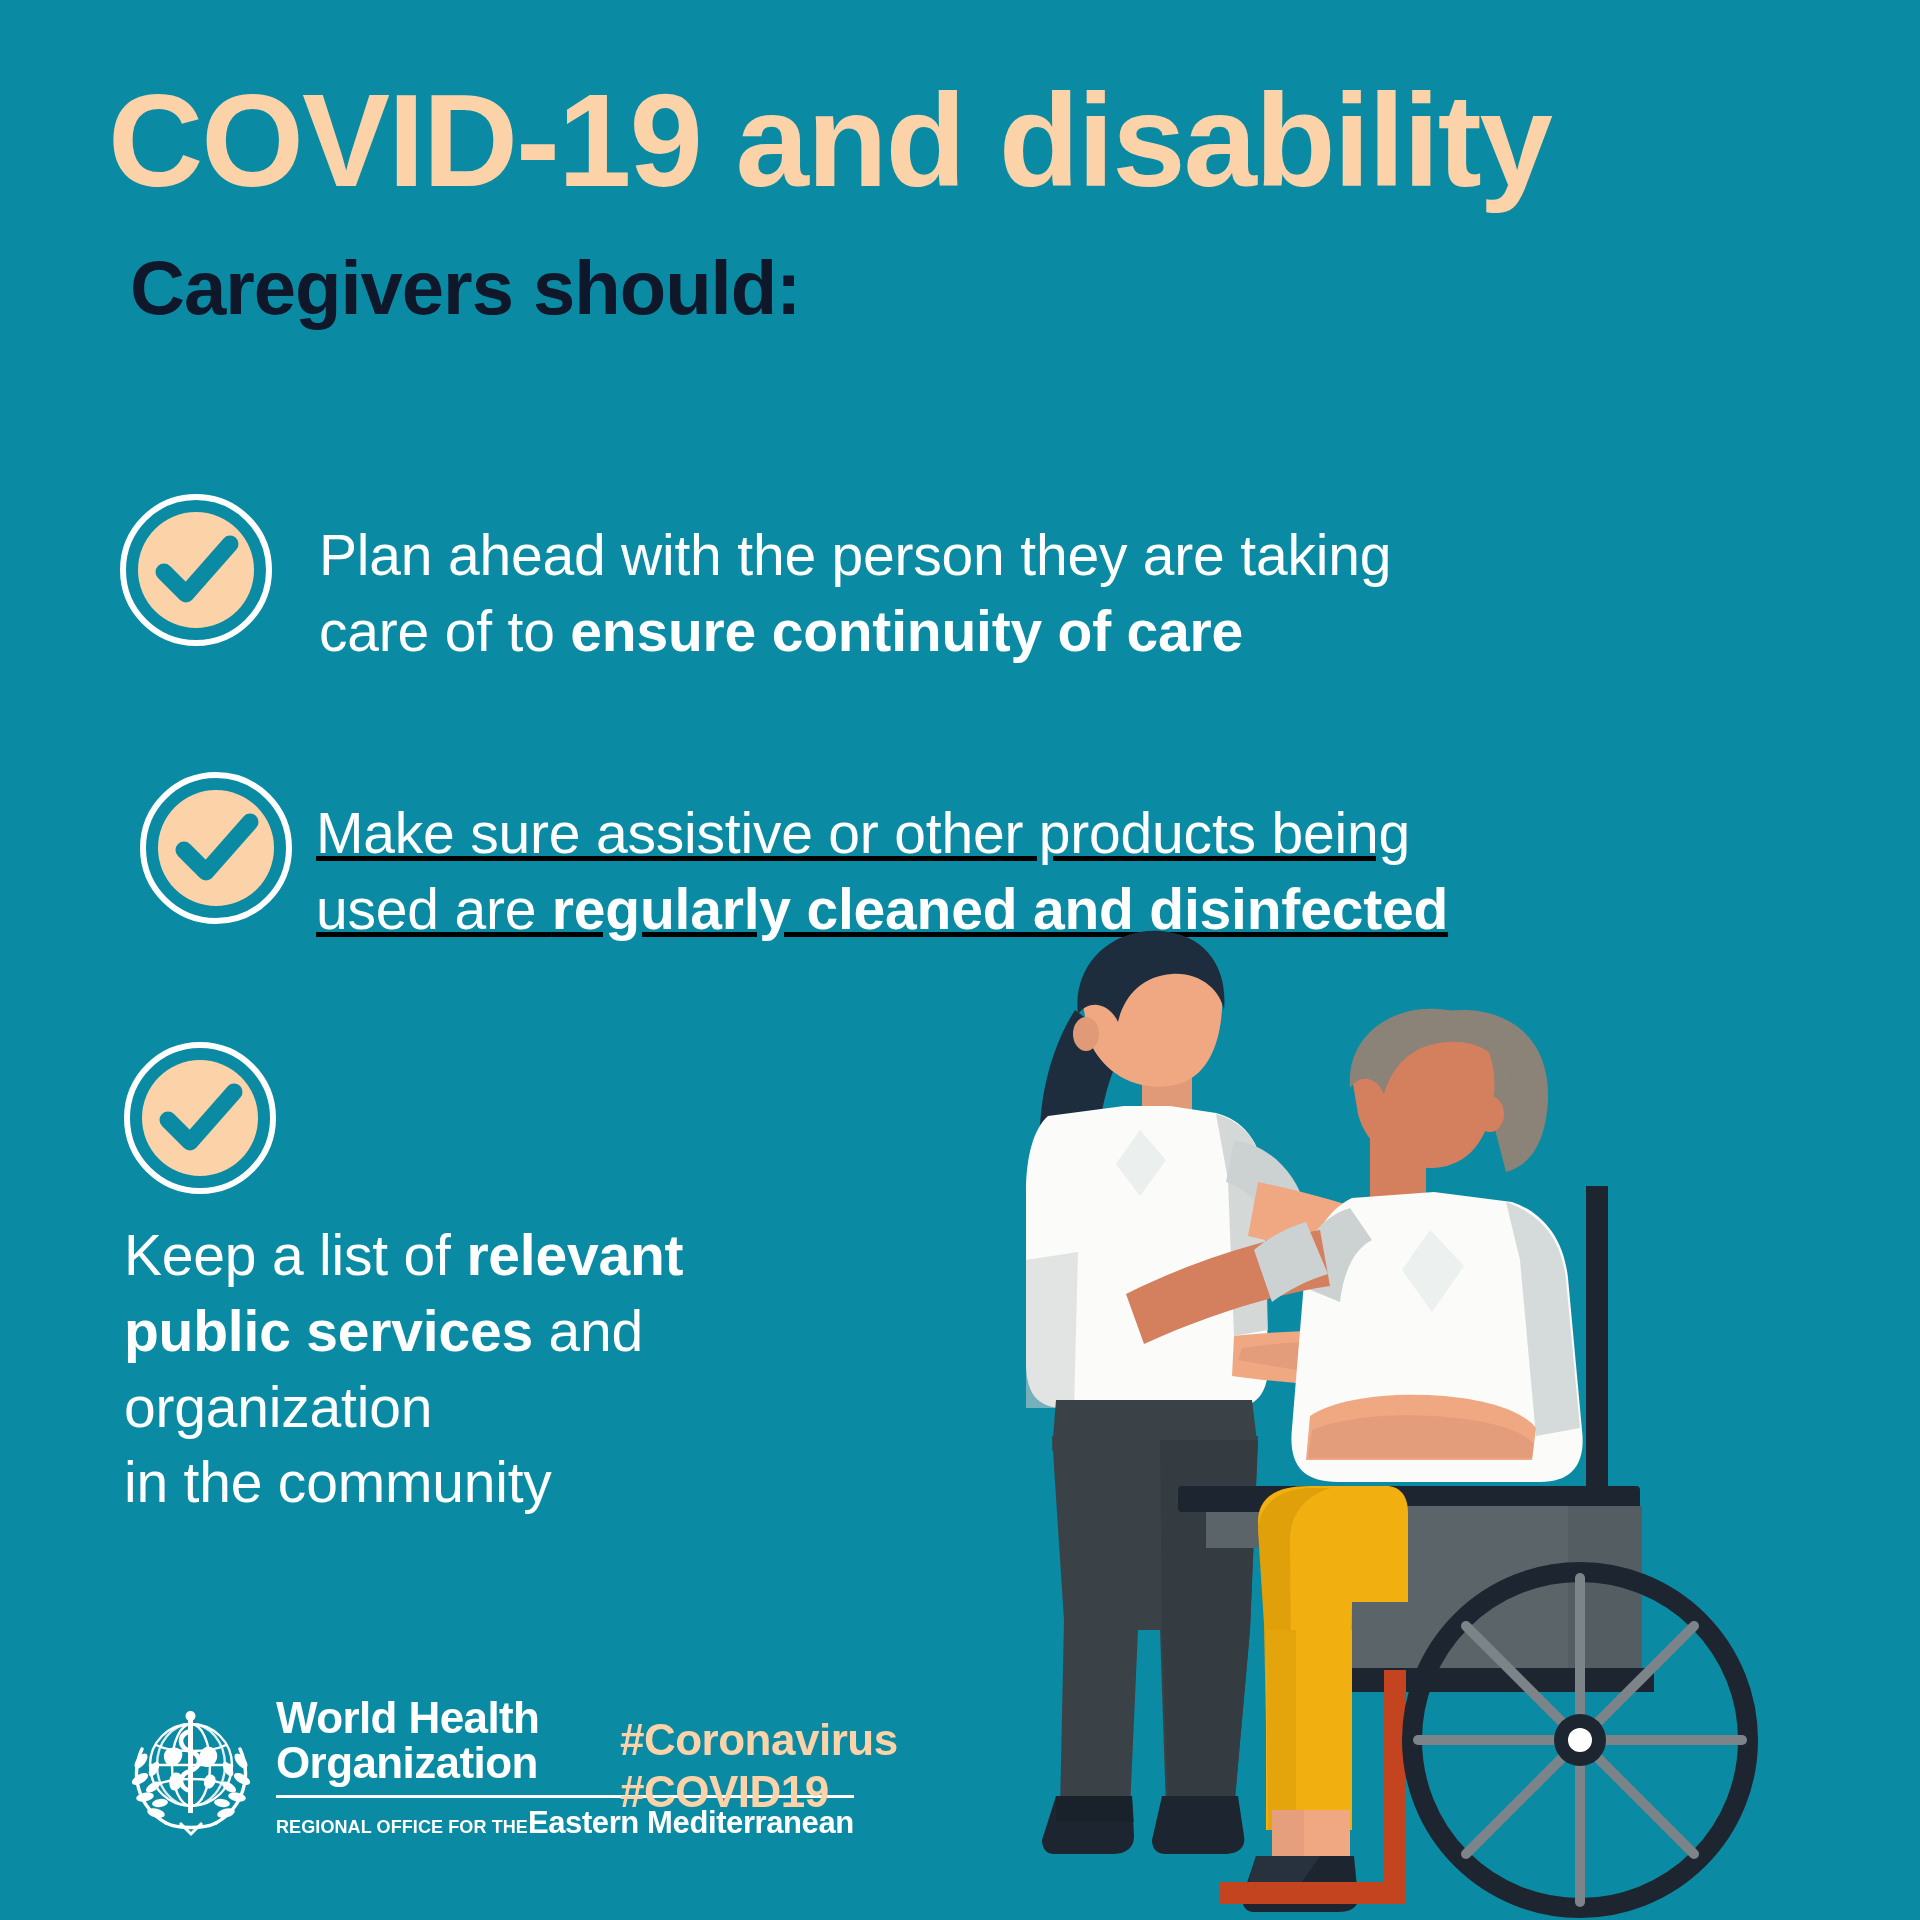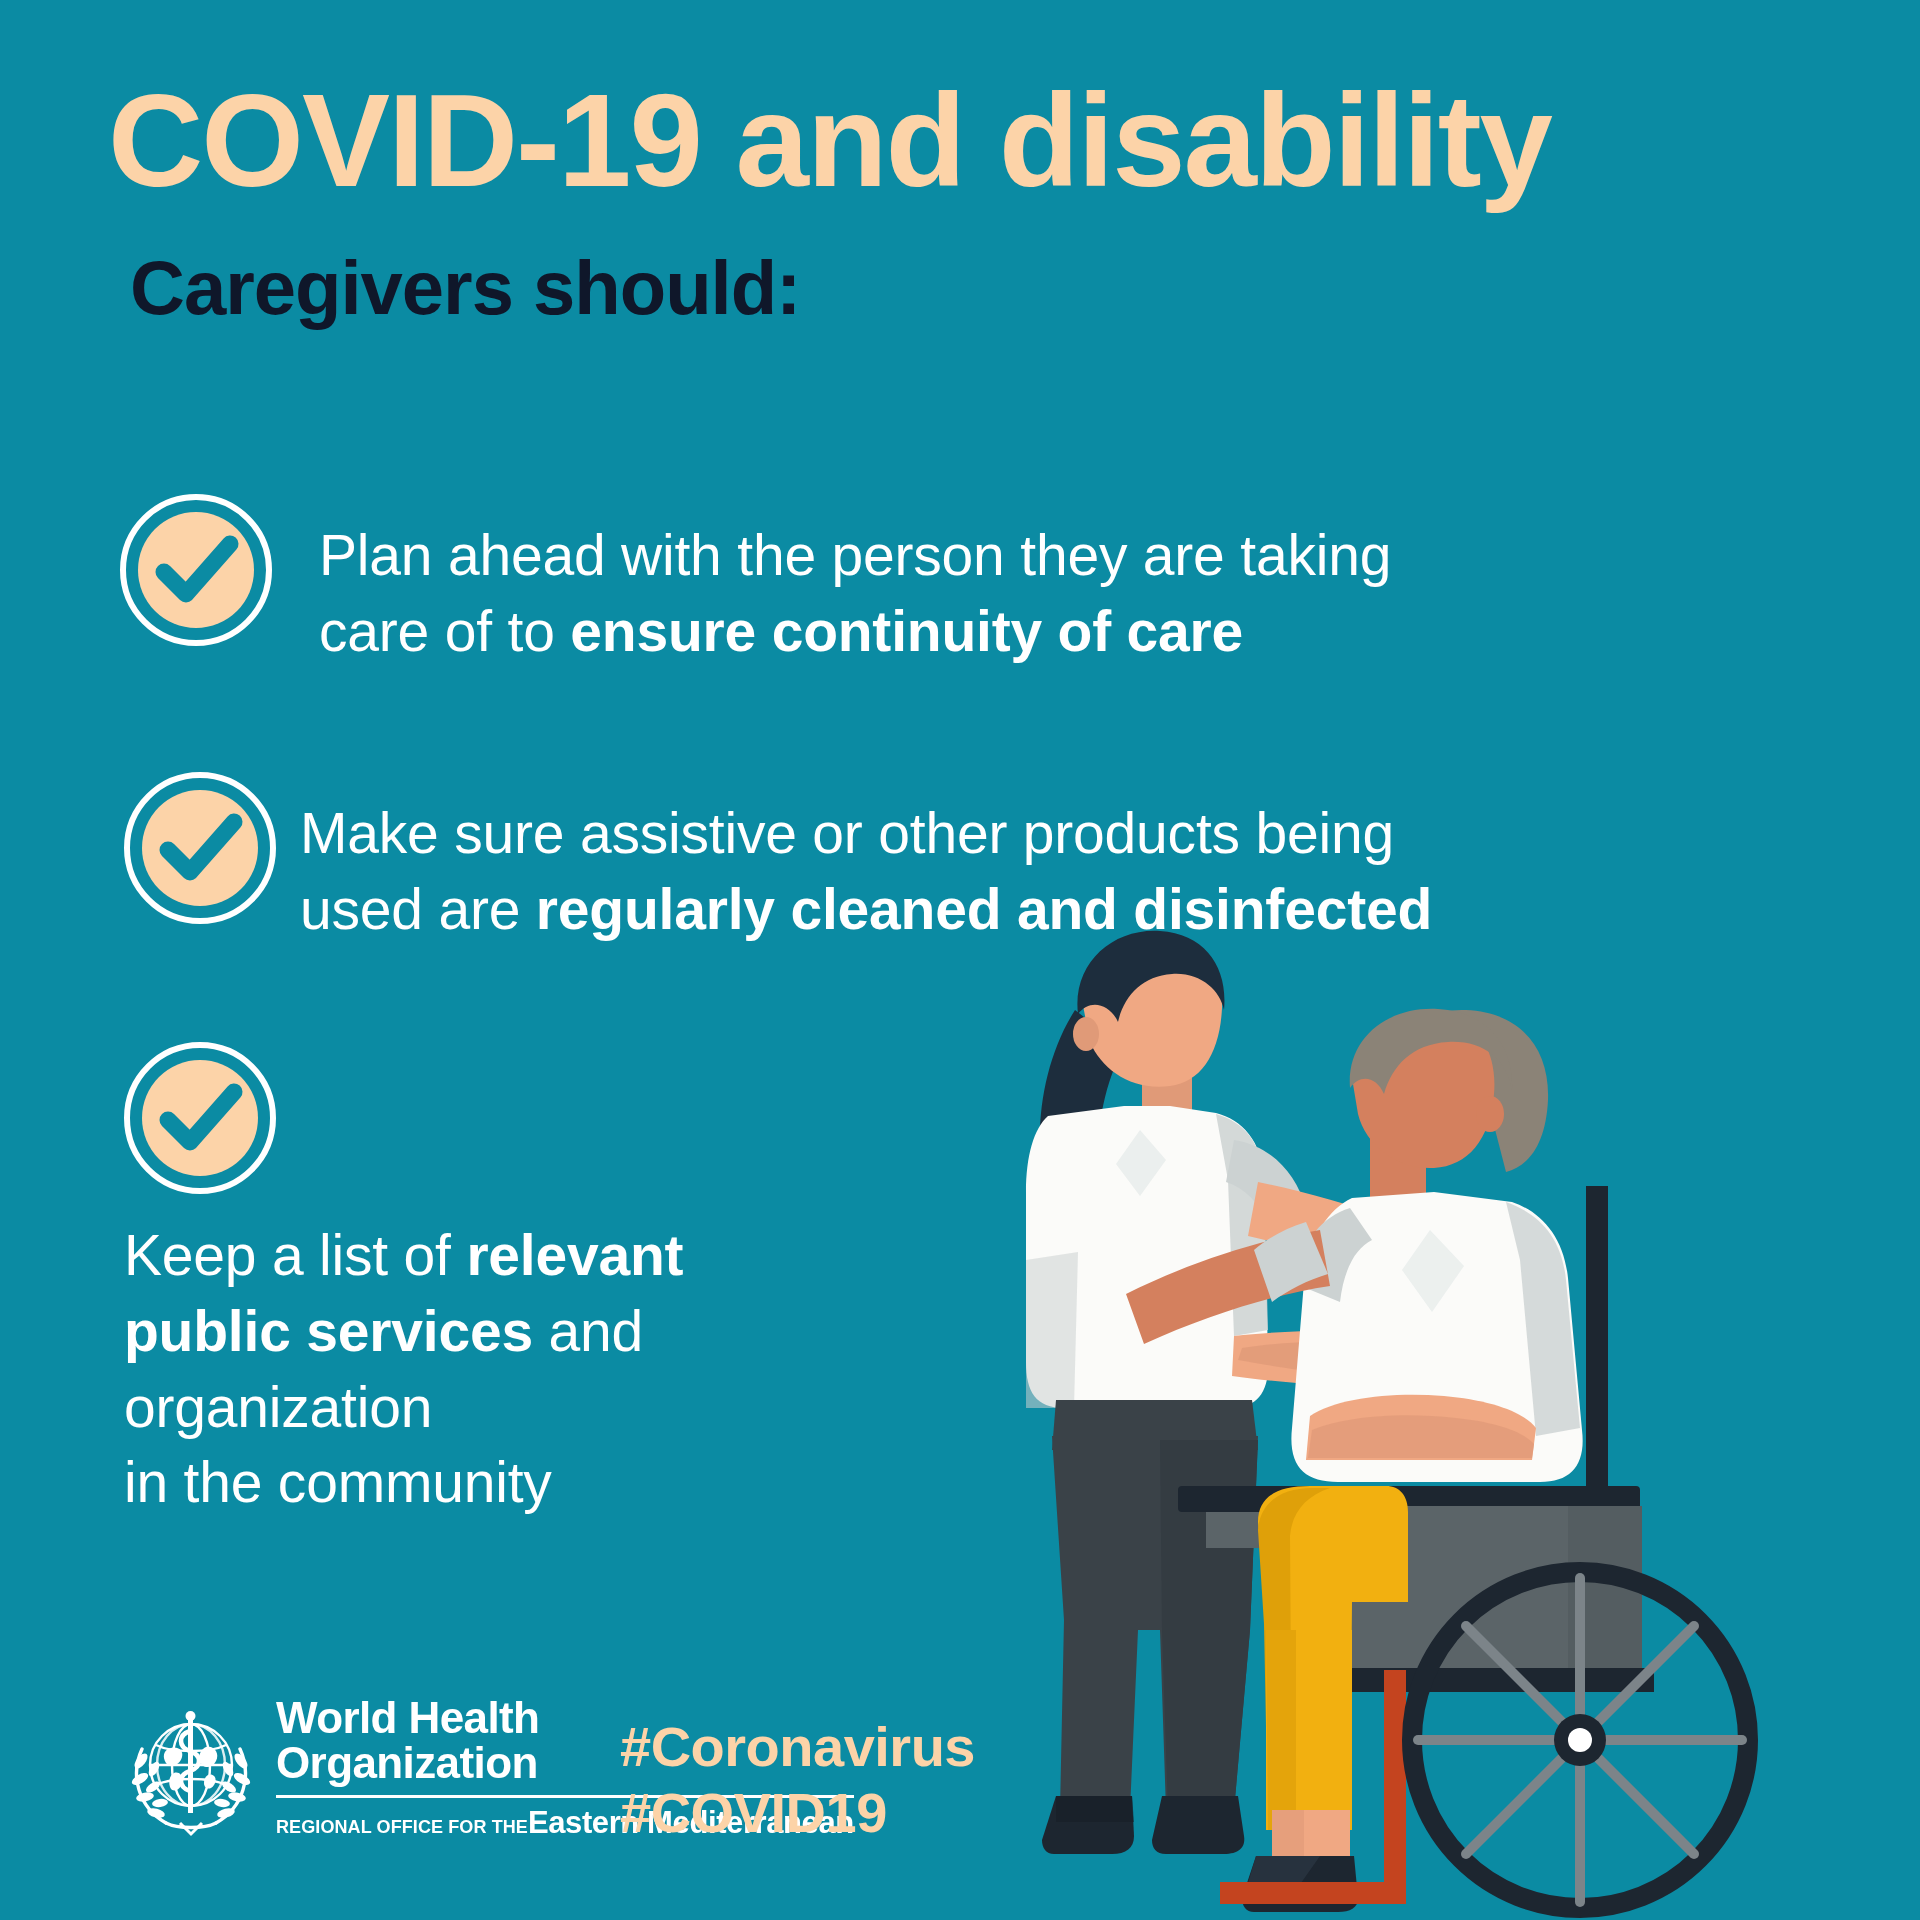--- a/index.html
+++ b/index.html
@@ -41,21 +41,21 @@
     line-height: 1.05;
   }
 
   
   .bullet {
     position: absolute;
     display: flex;
     align-items: flex-start;
   }
   .bullet-1 { left: 120px; top: 512px; width: 1700px; gap: 23px; }
-  .bullet-2 { left: 124px; top: 790px; width: 1700px; }
+  .bullet-2 { left: 140px; top: 790px; width: 1700px; text-decoration: underline; }
   .bullet-3 { left: 124px; top: 1060px; width: 1060px; flex-direction: column; }
 
   .check-icon {
     flex: 0 0 auto;
     width: 152px;
     height: 152px;
     margin-right: 24px;
     position: relative;
     top: -18px;
   }
@@ -127,21 +127,21 @@
     font-size: 31px;
     font-weight: bold;
     letter-spacing: -0.4px;
   }
 
   .hashtags {
     position: absolute;
     left: 620px;
     top: 1714px;
     color: #fcd3a8;
-    font-size: 56px;
+    font-size: 44px;
     font-weight: bold;
     line-height: 1.18;
     letter-spacing: -0.5px;
   }
   .hashtags div { white-space: nowrap; }
 </style>
 </head>
 <body>
 
 <div class="poster">

